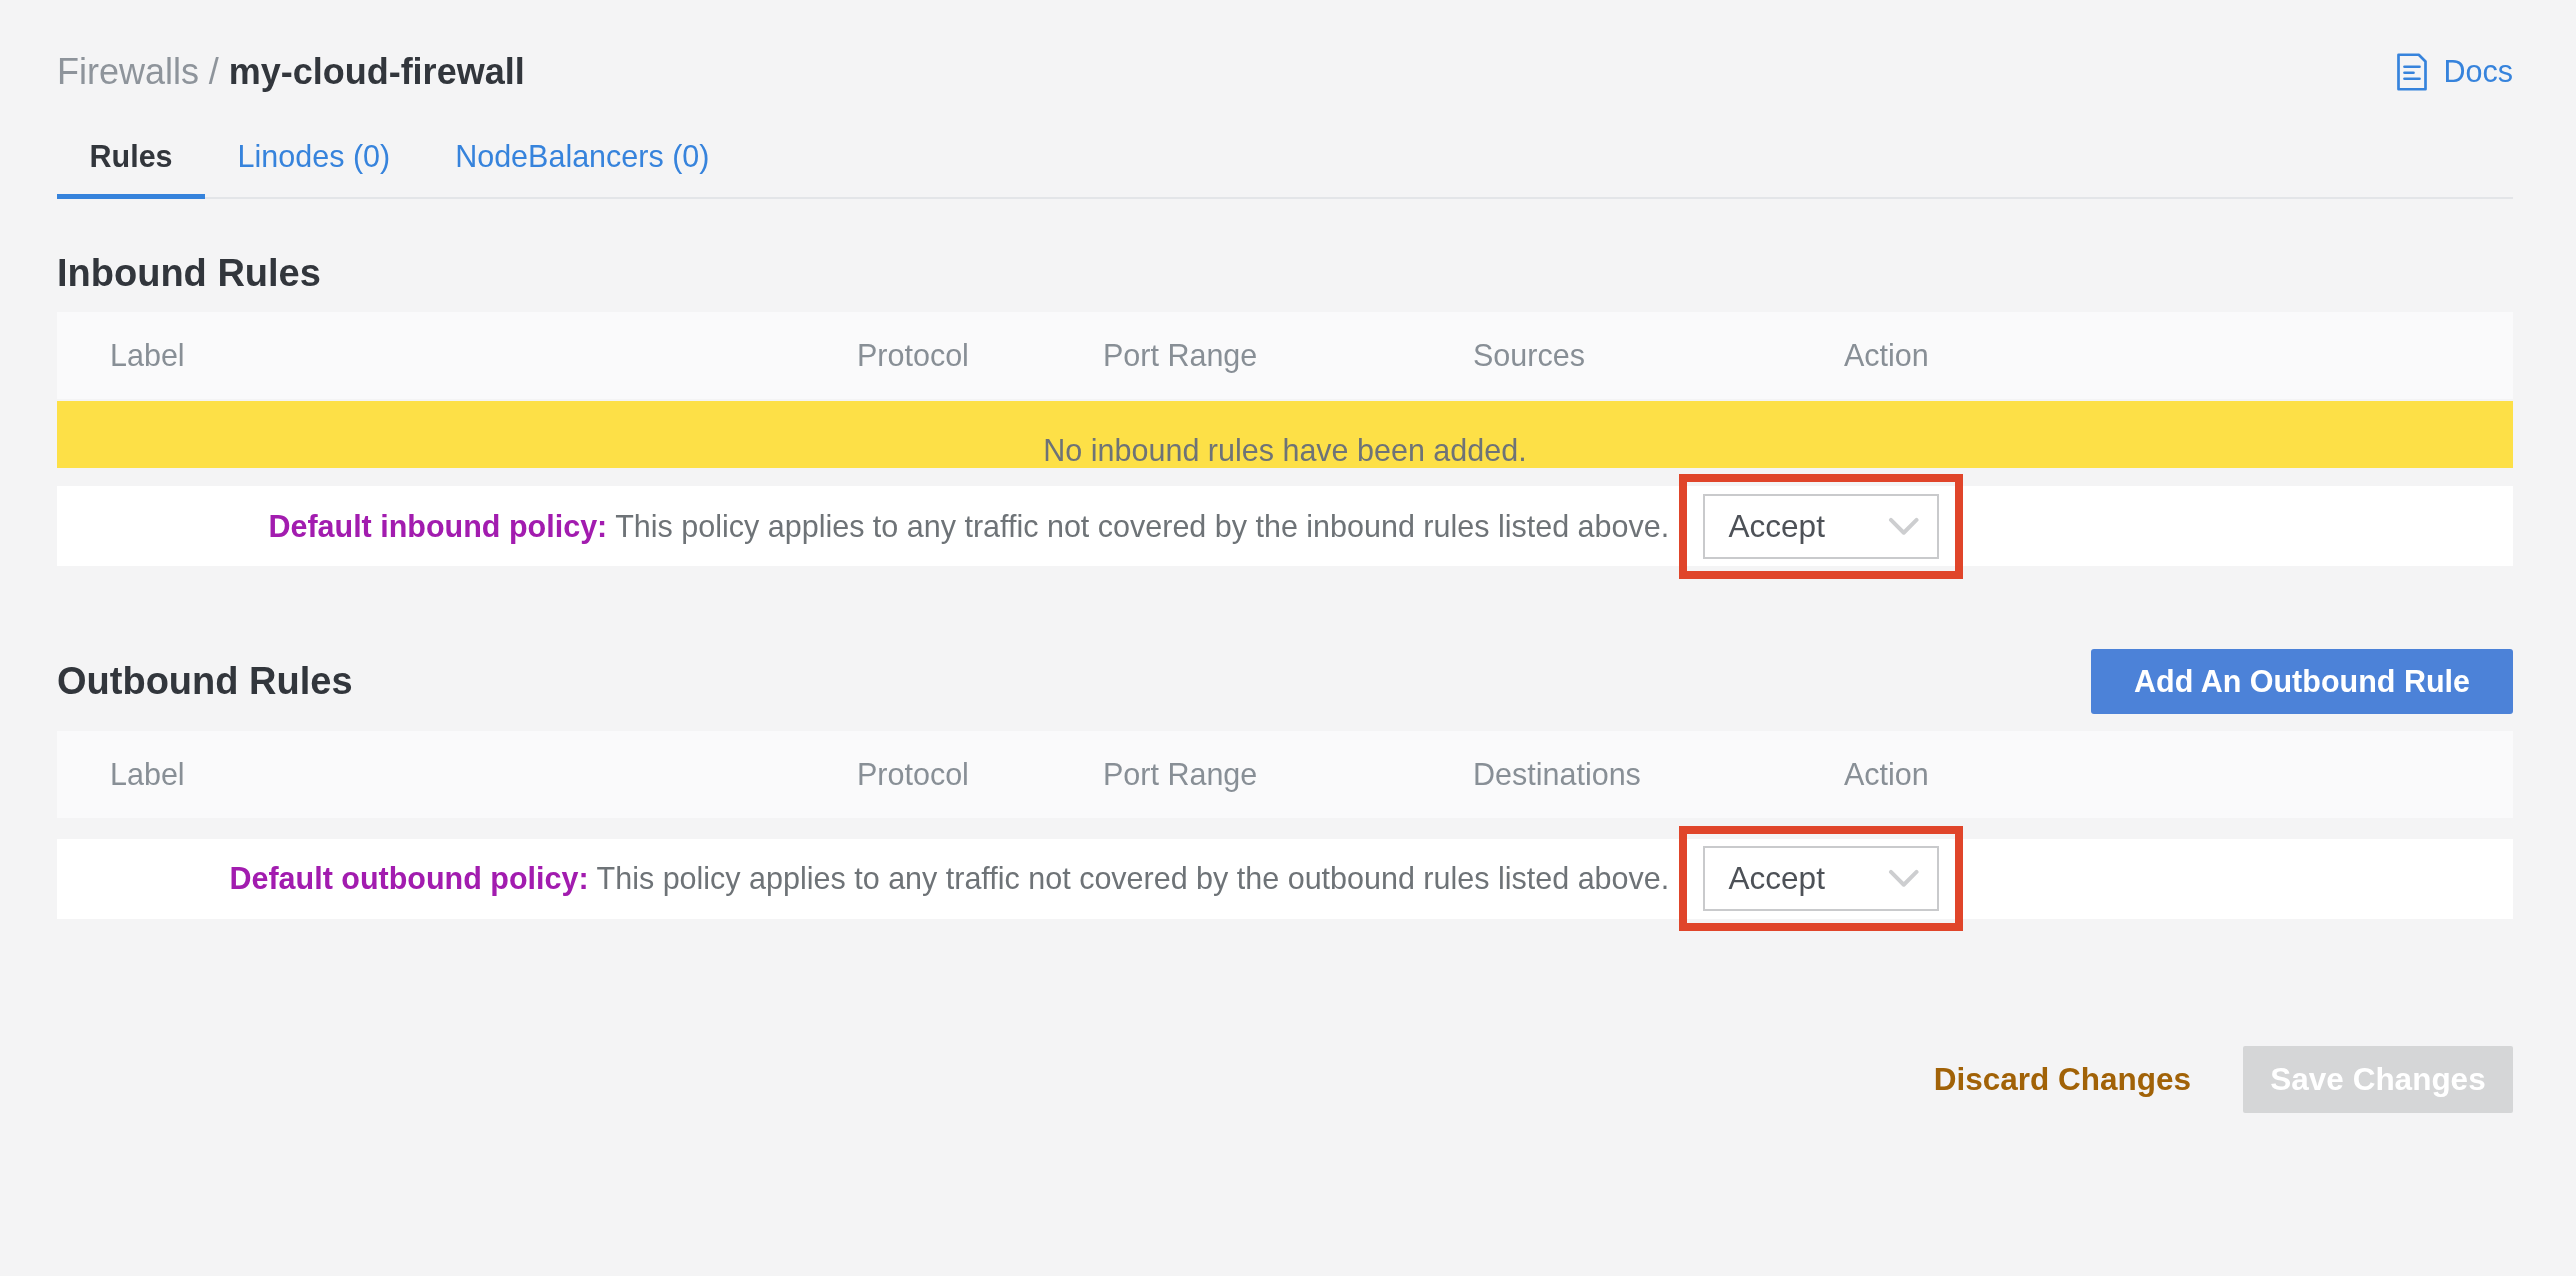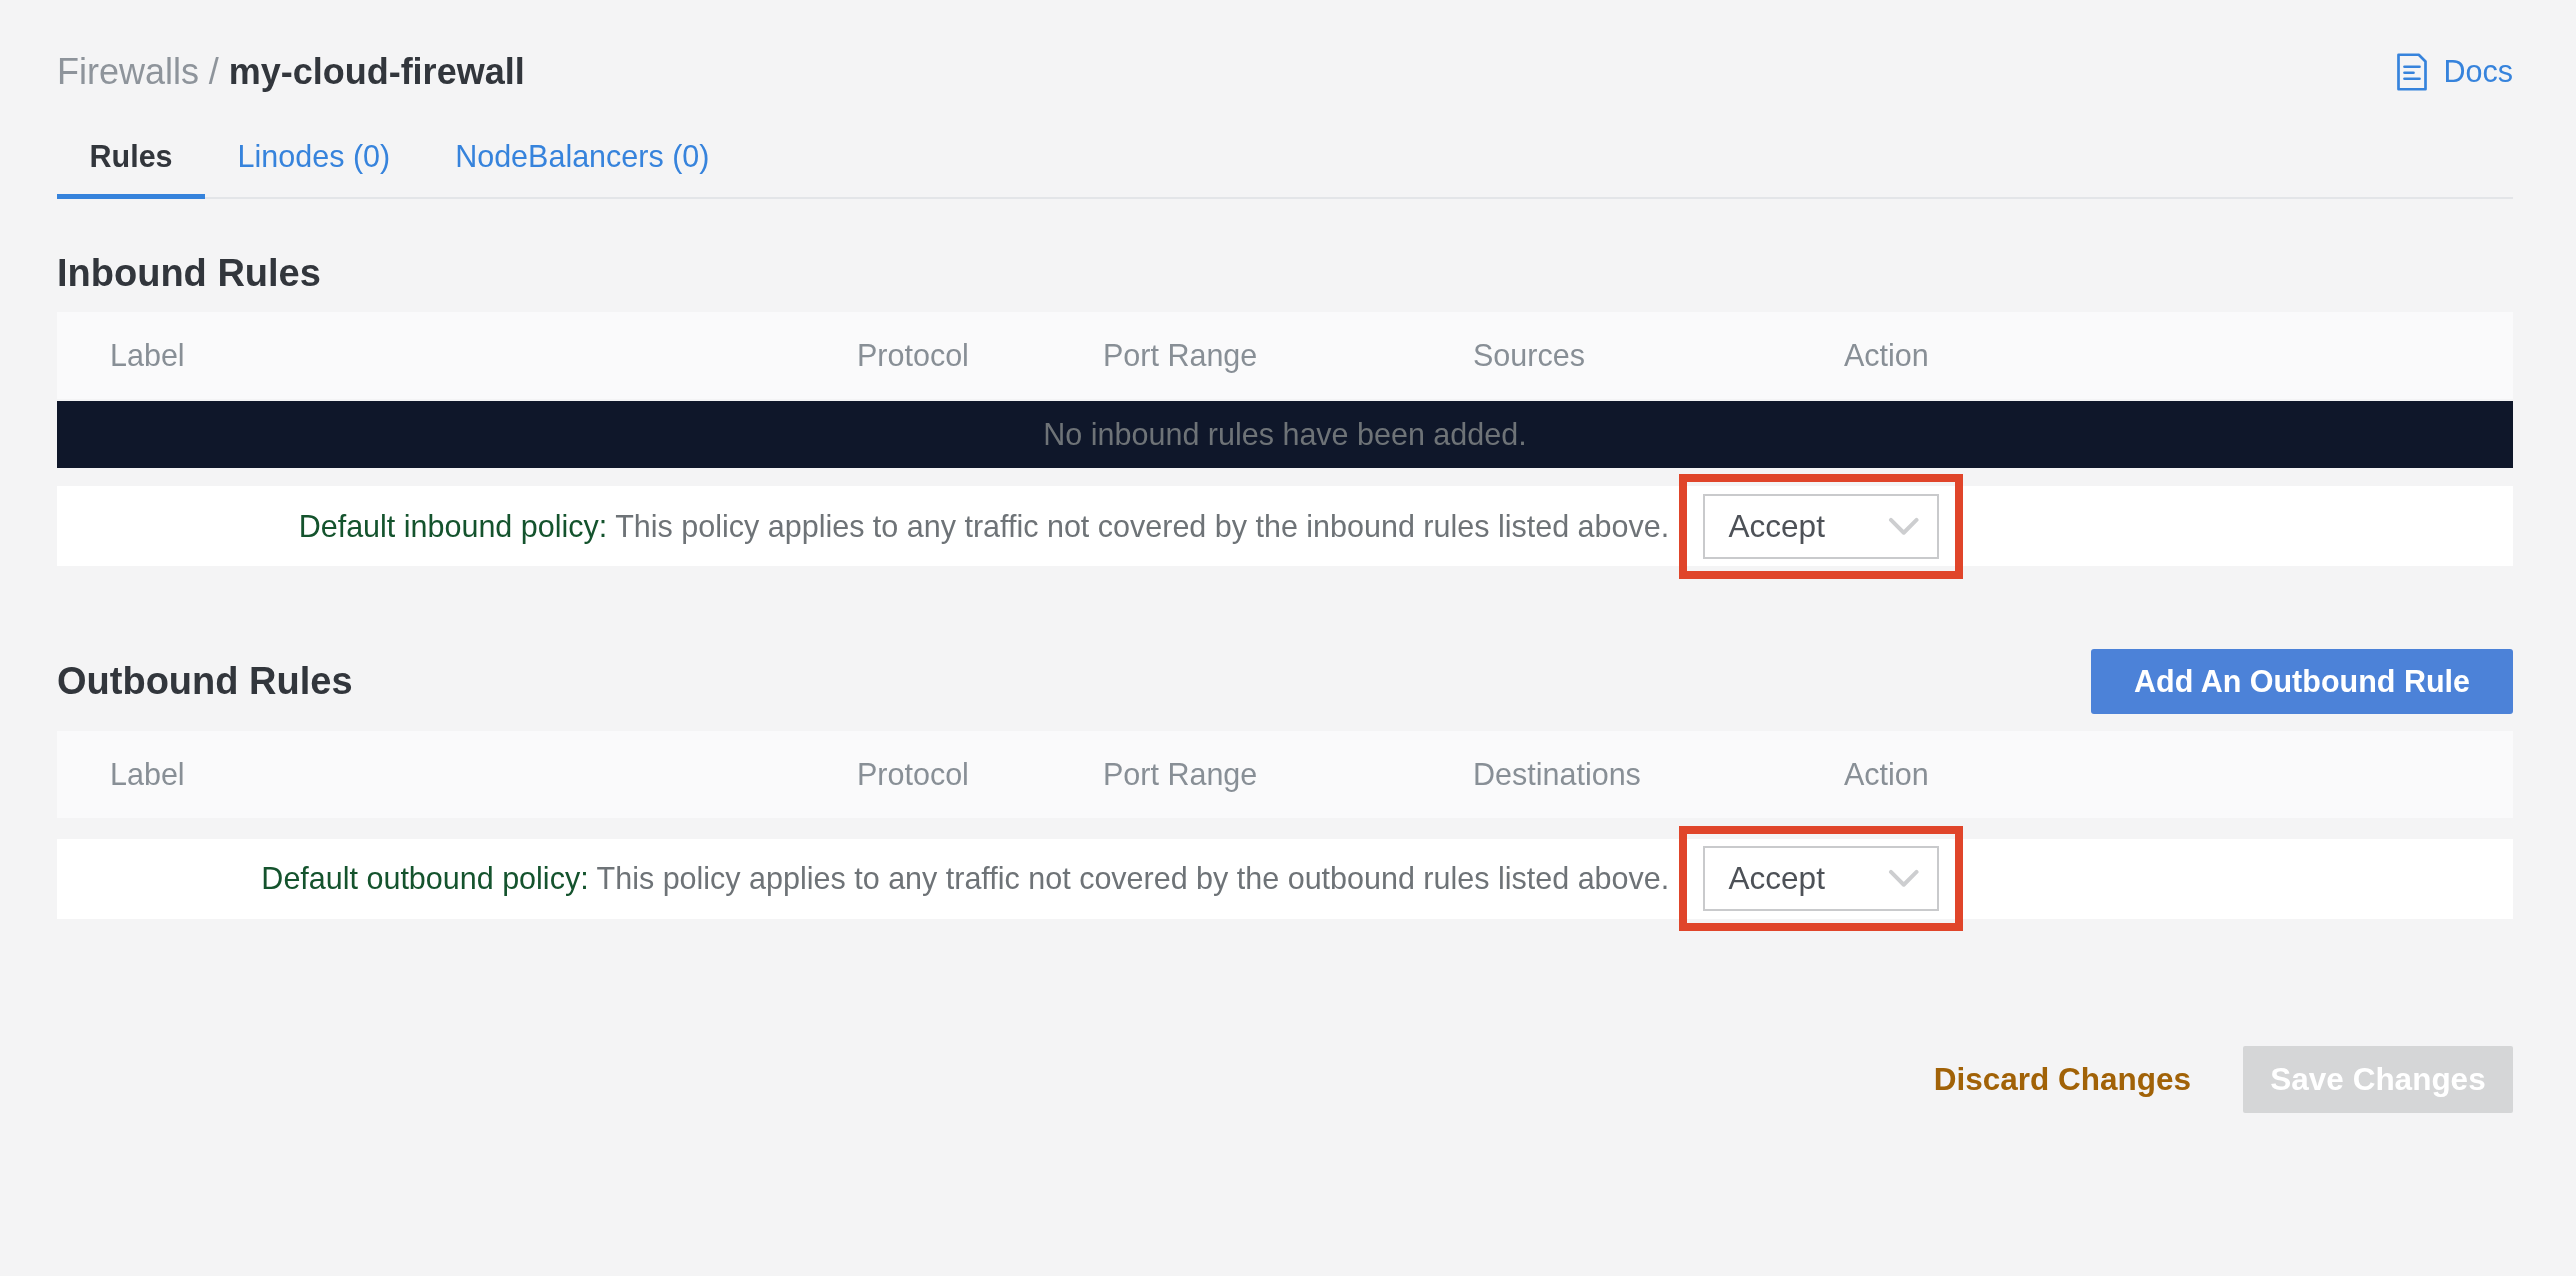--- a/index.html
+++ b/index.html
@@ -42,31 +42,31 @@
 
   
   .rules-table { margin-top: 16.7px; }
   .table-header { display: flex; height: 89px; align-items: center; background: #fafafb; border-bottom: 2px solid #f4f4f5; }
   .th { font-size: 30.5px; color: #888f96; font-weight: 400; }
   .th.c1 { width: 800px; padding-left: 53px; }
   .th.c2 { width: 246px; }
   .th.c3 { width: 370px; }
   .th.c4 { width: 371px; }
   .th.c5 { width: 669px; }
-  .empty-row { height: 67px; background: #0f172a; display: flex; align-items: center; justify-content: center; }
+  .empty-row { height: 67px; background: #fde047; display: flex; align-items: flex-end; justify-content: center; }
   .empty-row span { font-size: 30.5px; color: #6e7377; }
 
   
   .policy-row {
     margin-top: 18.7px; height: 80px; background: #ffffff;
     display: flex; align-items: center; justify-content: flex-end;
     padding-right: 550px; position: relative;
   }
   .policy-text { font-size: 30.5px; color: #6e7377; margin-right: 9.8px; white-space: nowrap; }
-  .policy-text b { color: #14532d; font-weight: 400; }
+  .policy-text b { color: #a21caf; font-weight: 700; }
   .annotation-box {
     width: 284px; height: 105px; border: 8.9px solid #e0452a;
     flex: 0 0 auto; margin: -12.8px 0;
     display: flex; align-items: center; justify-content: center;
     position: relative; z-index: 2; background: transparent;
   }
   .policy-select {
     width: 236px; height: 65px; background: #ffffff; border: 2px solid #c9cacc;
     display: flex; align-items: center; justify-content: space-between;
     padding: 0 17.7px 0 23.6px; cursor: pointer; gap: 8px;

